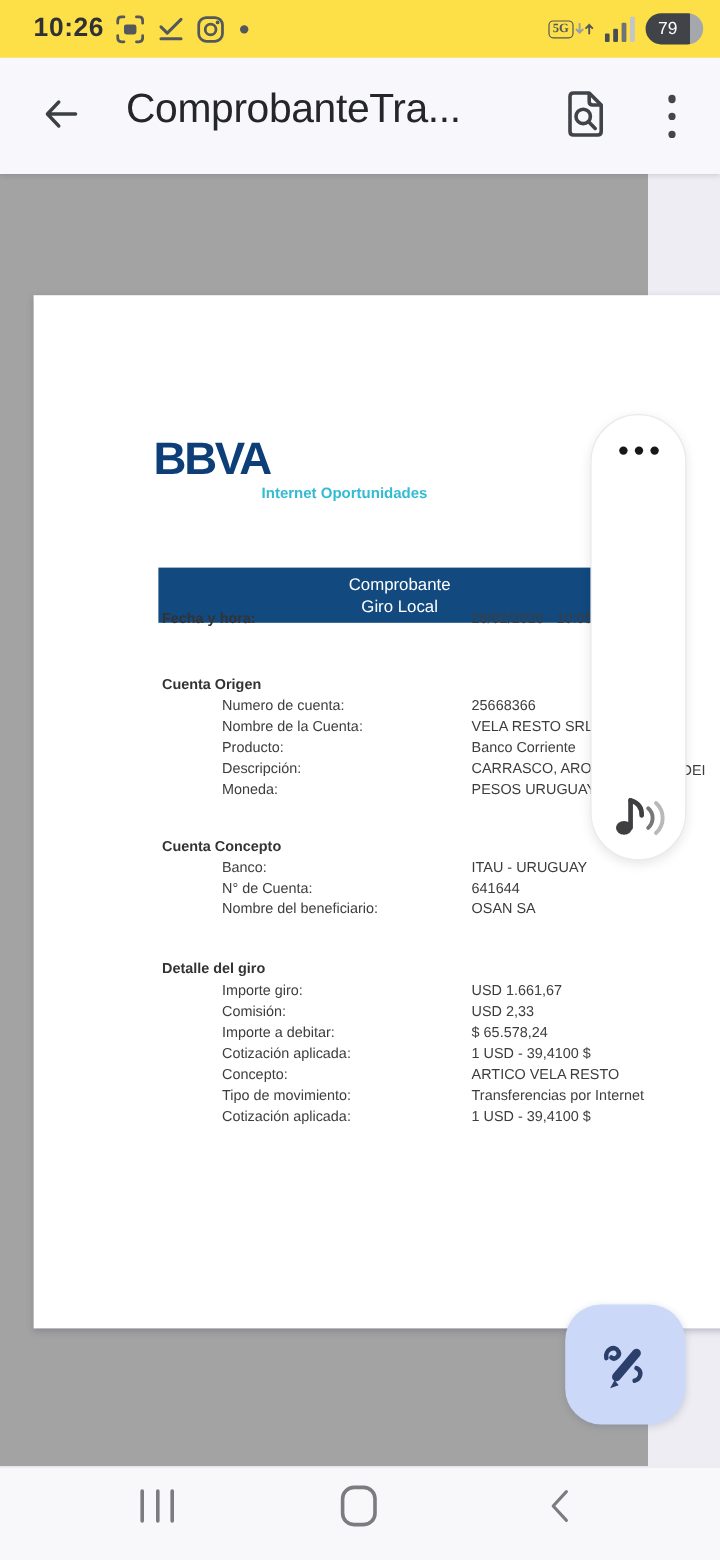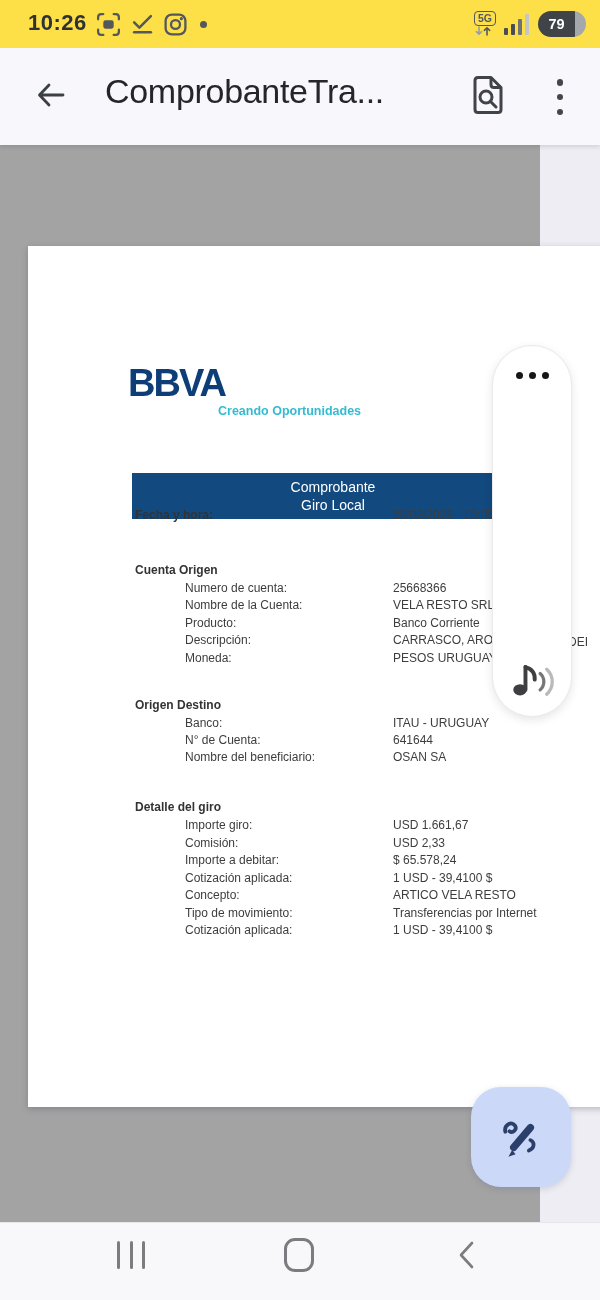--- a/index.html
+++ b/index.html
@@ -7,25 +7,25 @@
        font-family:"Liberation Sans", sans-serif;background:#eeedf3;}
 
   
   .status-bar{position:absolute;left:0;top:0;width:600px;height:48px;background:#fde047;z-index:10;}
   .sb-time{position:absolute;left:28px;top:10px;font-size:22px;font-weight:600;color:#303136;letter-spacing:.5px;}
   .sb-left-icons{position:absolute;left:95px;top:10px;display:flex;align-items:center;gap:9px;height:28px;}
   .sb-dot{width:7px;height:7px;border-radius:50%;background:#54575c;margin-left:3px;}
   .sb-right{position:absolute;right:14px;top:9px;display:flex;align-items:center;gap:8px;height:30px;}
   .badge-5g{border:1.6px solid #54575c;border-radius:4px;color:#54575c;font-size:10.5px;font-weight:700;
             padding:1px 3px;line-height:11px;}
-  .fiveg-wrap{display:flex;flex-direction:column;align-items:flex-start;gap:0px;}
+  .fiveg-wrap{display:flex;flex-direction:row;align-items:center;gap:0px;font-family:Liberation Serif, serif;}
   .battery{position:relative;width:48px;height:26px;border-radius:13px;overflow:hidden;
            background:linear-gradient(to right,#404347 0 77%,#a4a7ab 77% 100%);}
   .battery span{position:absolute;left:0;top:0;width:77%;height:100%;display:flex;align-items:center;justify-content:center;
-                color:#fff;font-size:14.5px;font-weight:700;}
+                color:#fff;font-size:14.5px;font-weight:400;}
 
   
   .app-bar{position:absolute;left:0;top:48px;width:600px;height:97px;background:#f8f7fb;z-index:9;
            box-shadow:0 1.5px 4px rgba(40,40,60,.14);}
   .ab-title{position:absolute;left:105px;top:24px;font-size:34px;color:#25262a;letter-spacing:-.3px;
             white-space:nowrap;max-width:340px;overflow:hidden;}
   .ab-back{position:absolute;left:34px;top:30px;width:34px;height:34px;}
   .ab-find{position:absolute;left:468px;top:26px;width:40px;height:42px;}
   .ab-menu{position:absolute;left:553px;top:31px;width:14px;height:36px;display:flex;flex-direction:column;
            align-items:center;justify-content:space-between;}
@@ -127,21 +127,21 @@
   <div class="ab-menu">
       <i></i>
       <i></i>
       <i></i>
     </div>
 </div>
 
 <div class="viewer">
   <div class="page">
     <div class="brand">BBVA</div>
-    <div class="tagline">Creando Oportunidades</div>
+    <div class="tagline">Internet Oportunidades</div>
     <div class="banner">
       <div>Comprobante</div>
       <div>Giro Local</div>
     </div>
 
     <div class="rrow hl" style="top:262px">
       <span class="rlabel">Fecha y hora:</span>
       <span class="rvalue">26/02/2026 - 10:05 hs</span>
     </div>
 
@@ -161,21 +161,21 @@
     <div class="rrow" style="top:387px">
       <span class="rlabel">Descripción:</span>
       <span class="rvalue">CARRASCO, AROCE</span>
     </div>
     <span class="overflow-frag">DEI</span>
     <div class="rrow" style="top:405px">
       <span class="rlabel">Moneda:</span>
       <span class="rvalue">PESOS URUGUAYOS</span>
     </div>
 
-    <div class="rtitle" style="top:452px">Origen Destino</div>
+    <div class="rtitle" style="top:452px">Cuenta Concepto</div>
     <div class="rrow" style="top:470px">
       <span class="rlabel">Banco:</span>
       <span class="rvalue">ITAU - URUGUAY</span>
     </div>
     <div class="rrow" style="top:487px">
       <span class="rlabel">N° de Cuenta:</span>
       <span class="rvalue">641644</span>
     </div>
     <div class="rrow" style="top:504px">
       <span class="rlabel">Nombre del beneficiario:</span>

